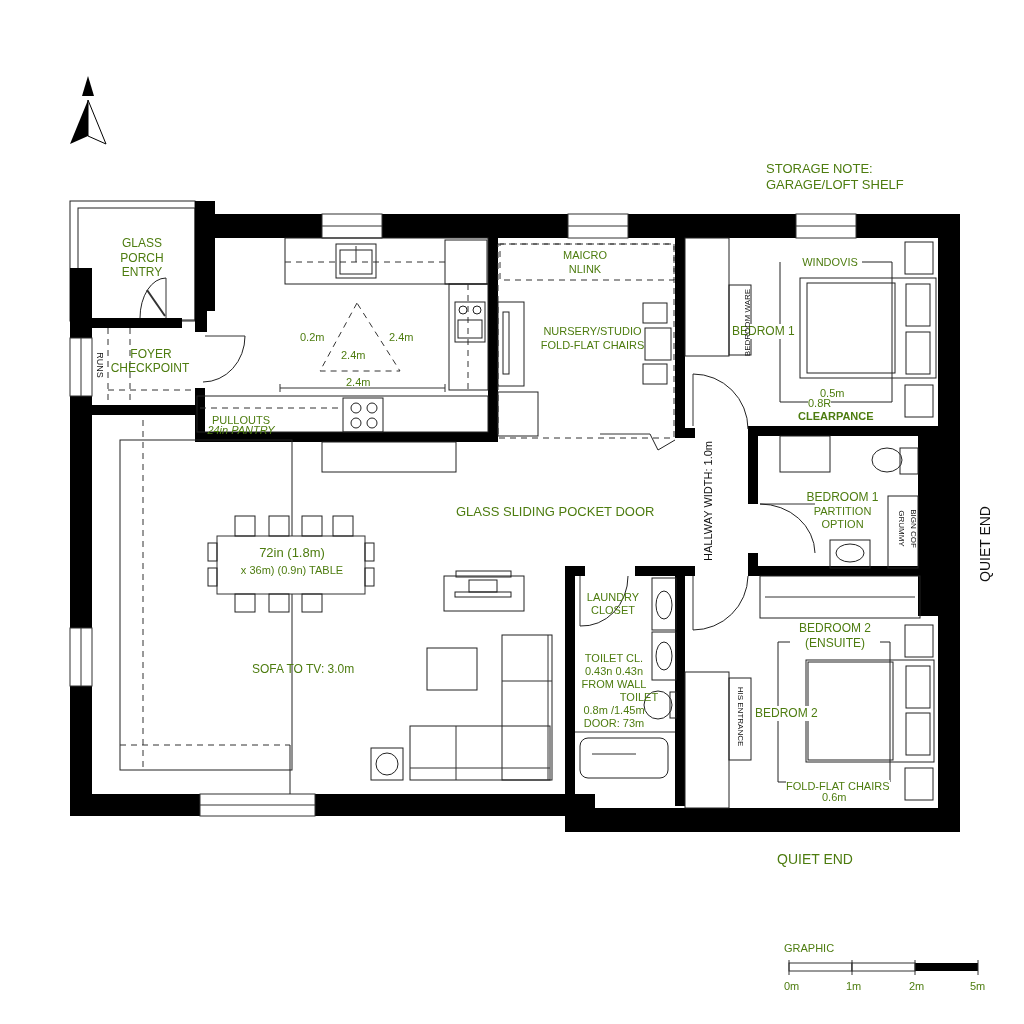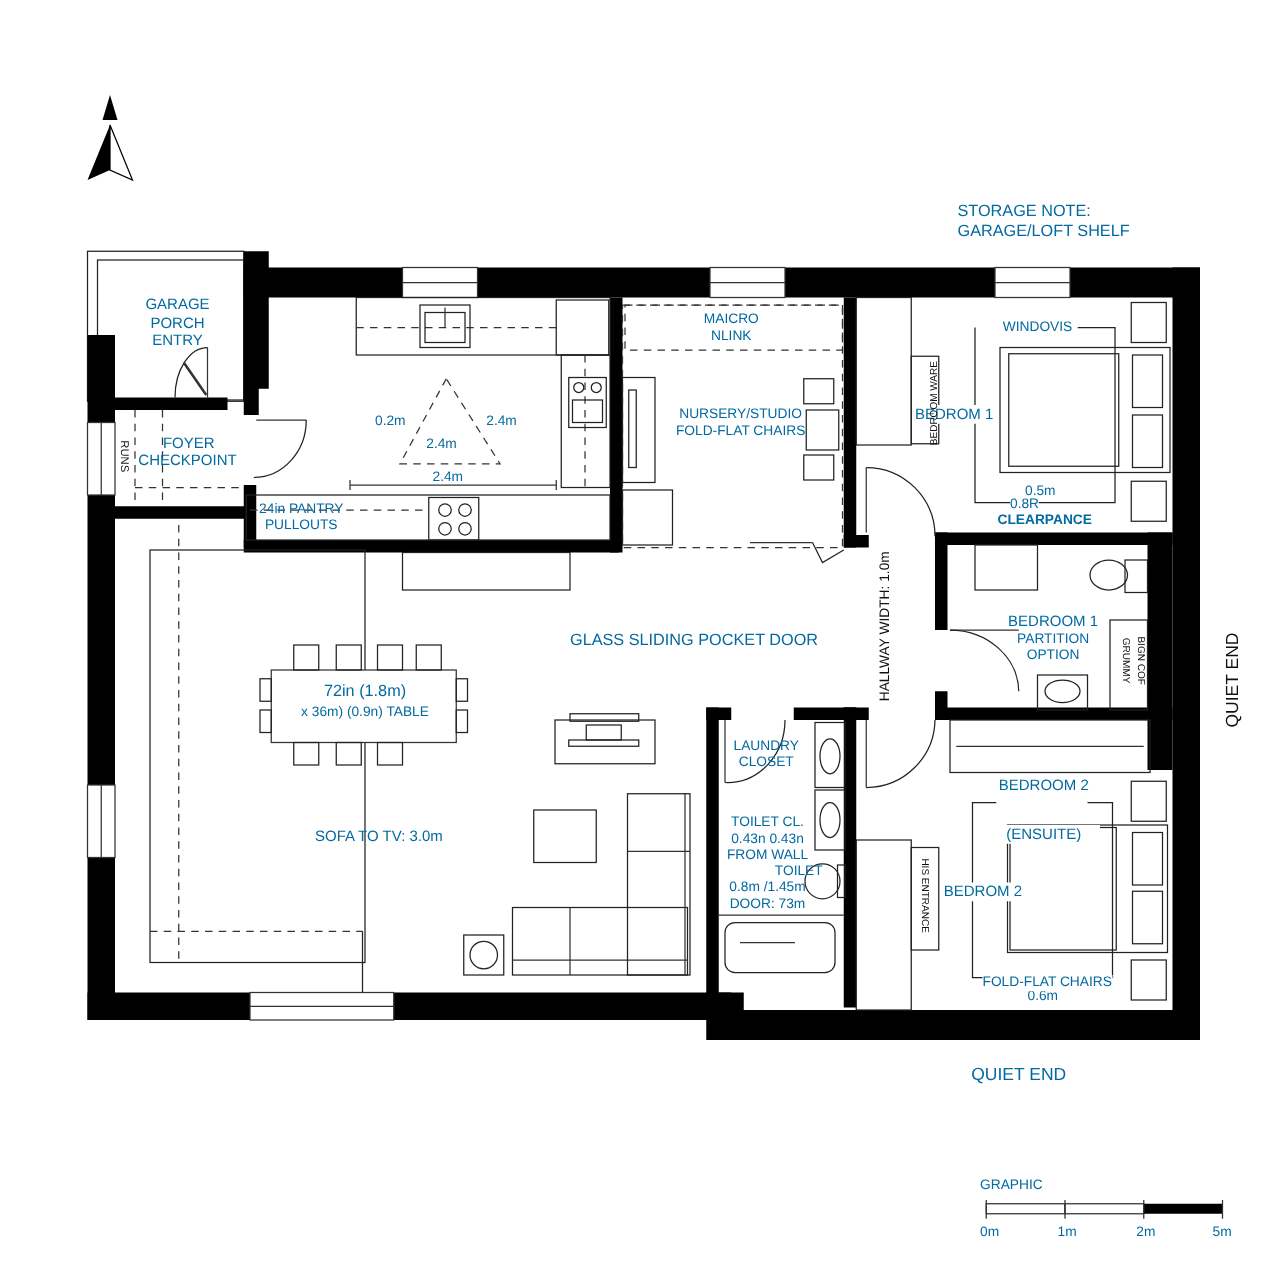--- a/index.html
+++ b/index.html
@@ -1,17 +1,17 @@
 <!DOCTYPE html>
 <html><head>
 <meta charset="utf-8">
 <style>
   html, body { margin: 0; padding: 0; background: #ffffff; }
   body { width: 1024px; height: 1024px; position: relative; overflow: hidden; font-family: "Liberation Sans", "DejaVu Sans", sans-serif; color: #111; }
-  .lbl { position: absolute; font-size: 12px; line-height: 15px; text-align: center; color: #0369a1; white-space: nowrap; }
+  .lbl { position: absolute; font-size: 12px; line-height: 15px; text-align: center; color: #4d7c0f; white-space: nowrap; }
   .lbl.sm { font-size: 11px; line-height: 13px; }
   .lbl.md { font-size: 13px; line-height: 16px; }
   .lbl.lg { font-size: 14px; line-height: 17px; }
   .lbl.left { text-align: left; }
   .vert { position: absolute; transform-origin: center center; white-space: nowrap; font-size: 12px; }
   svg#plan { position: absolute; left: 0; top: 0; }
   .wall { fill: #000; }
   .thin { fill: none; stroke: #222; stroke-width: 1; }
   .dash { fill: none; stroke: #333; stroke-width: 1; stroke-dasharray: 6 5; }
 </style>
@@ -248,29 +248,29 @@
     <line x1="915" y1="960" x2="915" y2="975" stroke="#333"></line>
     <line x1="978" y1="960" x2="978" y2="975" stroke="#333"></line>
   </g>
 </svg>
 
 <div class="lbl md left" style="left:766px; top:161px;">STORAGE NOTE:</div>
 <div class="lbl md left" style="left:766px; top:177px;">GARAGE/LOFT SHELF</div>
 <div class="vert lg" style="left:945px; top:536px; width:80px; text-align:center; transform: rotate(-90deg); font-size:14px;">QUIET END</div>
 <div class="lbl lg" style="left:777px; top:851px;">QUIET END</div>
 
-<div class="lbl" style="left:112px; top:236px; width:60px;">GARAGE</div>
+<div class="lbl" style="left:112px; top:236px; width:60px;">GLASS</div>
 <div class="lbl" style="left:112px; top:251px; width:60px;">PORCH</div>
 <div class="lbl" style="left:112px; top:265px; width:60px;">ENTRY</div>
 
 <div class="lbl" style="left:115px; top:347px; width:72px;">FOYER</div>
 <div class="lbl" style="left:110px; top:361px; width:80px;">CHECKPOINT</div>
 <div class="vert" style="left:85px; top:360px; width:30px; font-size:9px; text-align:center; transform: rotate(90deg);">RUNS</div>
 
-<div class="lbl sm" style="left:202px; top:401px; width:78px;">24in PANTRY</div>
+<div class="lbl sm" style="left:202px; top:424px; width:78px;font-style:italic;">24in PANTRY</div>
 <div class="lbl sm" style="left:202px; top:414px; width:78px;">PULLOUTS</div>
 
 <div class="lbl sm" style="left:300px; top:331px;">0.2m</div>
 <div class="lbl sm" style="left:389px; top:331px;">2.4m</div>
 <div class="lbl sm" style="left:341px; top:349px;">2.4m</div>
 <div class="lbl sm" style="left:346px; top:376px;">2.4m</div>
 
 <div class="lbl sm" style="left:545px; top:249px; width:80px;">MAICRO</div>
 <div class="lbl sm" style="left:545px; top:263px; width:80px;">NLINK</div>
 <div class="lbl sm" style="left:535px; top:325px; width:115px;">NURSERY/STUDIO</div>
@@ -299,21 +299,21 @@
 <div class="lbl sm" style="left:578px; top:591px; width:70px;">LAUNDRY</div>
 <div class="lbl sm" style="left:578px; top:604px; width:70px;">CLOSET</div>
 <div class="lbl sm" style="left:575px; top:652px; width:78px;">TOILET CL.</div>
 <div class="lbl sm" style="left:575px; top:665px; width:78px;">0.43n 0.43n</div>
 <div class="lbl sm" style="left:575px; top:678px; width:78px;">FROM WALL</div>
 <div class="lbl sm" style="left:600px; top:691px; width:78px;">TOILET</div>
 <div class="lbl sm" style="left:575px; top:704px; width:78px;">0.8m /1.45m</div>
 <div class="lbl sm" style="left:575px; top:717px; width:78px;">DOOR: 73m</div>
 
 <div class="lbl" style="left:790px; top:621px; width:90px;">BEDROOM 2</div>
-<div class="lbl" style="left:790px; top:660px; width:90px; background:#fff;">(ENSUITE)</div>
+<div class="lbl" style="left:790px; top:636px; width:90px; background:#fff;">(ENSUITE)</div>
 <div class="lbl" style="left:755px; top:706px; background:#fff;">BEDROM 2</div>
 <div class="vert" style="left:705px; top:712px; width:70px; font-size:8px; text-align:center; transform: rotate(90deg);">HIS ENTRANCE</div>
 <div class="lbl sm" style="left:822px; top:767px;margin-top:24px;">0.6m</div>
 <div class="lbl sm" style="left:786px; top:780px; background:#fff;">FOLD-FLAT CHAIRS</div>
 
 <div class="lbl sm left" style="left:784px; top:942px;">GRAPHIC</div>
 <div class="lbl sm" style="left:784px; top:980px;">0m</div>
 <div class="lbl sm" style="left:846px; top:980px;">1m</div>
 <div class="lbl sm" style="left:909px; top:980px;">2m</div>
 <div class="lbl sm" style="left:970px; top:980px;">5m</div>

